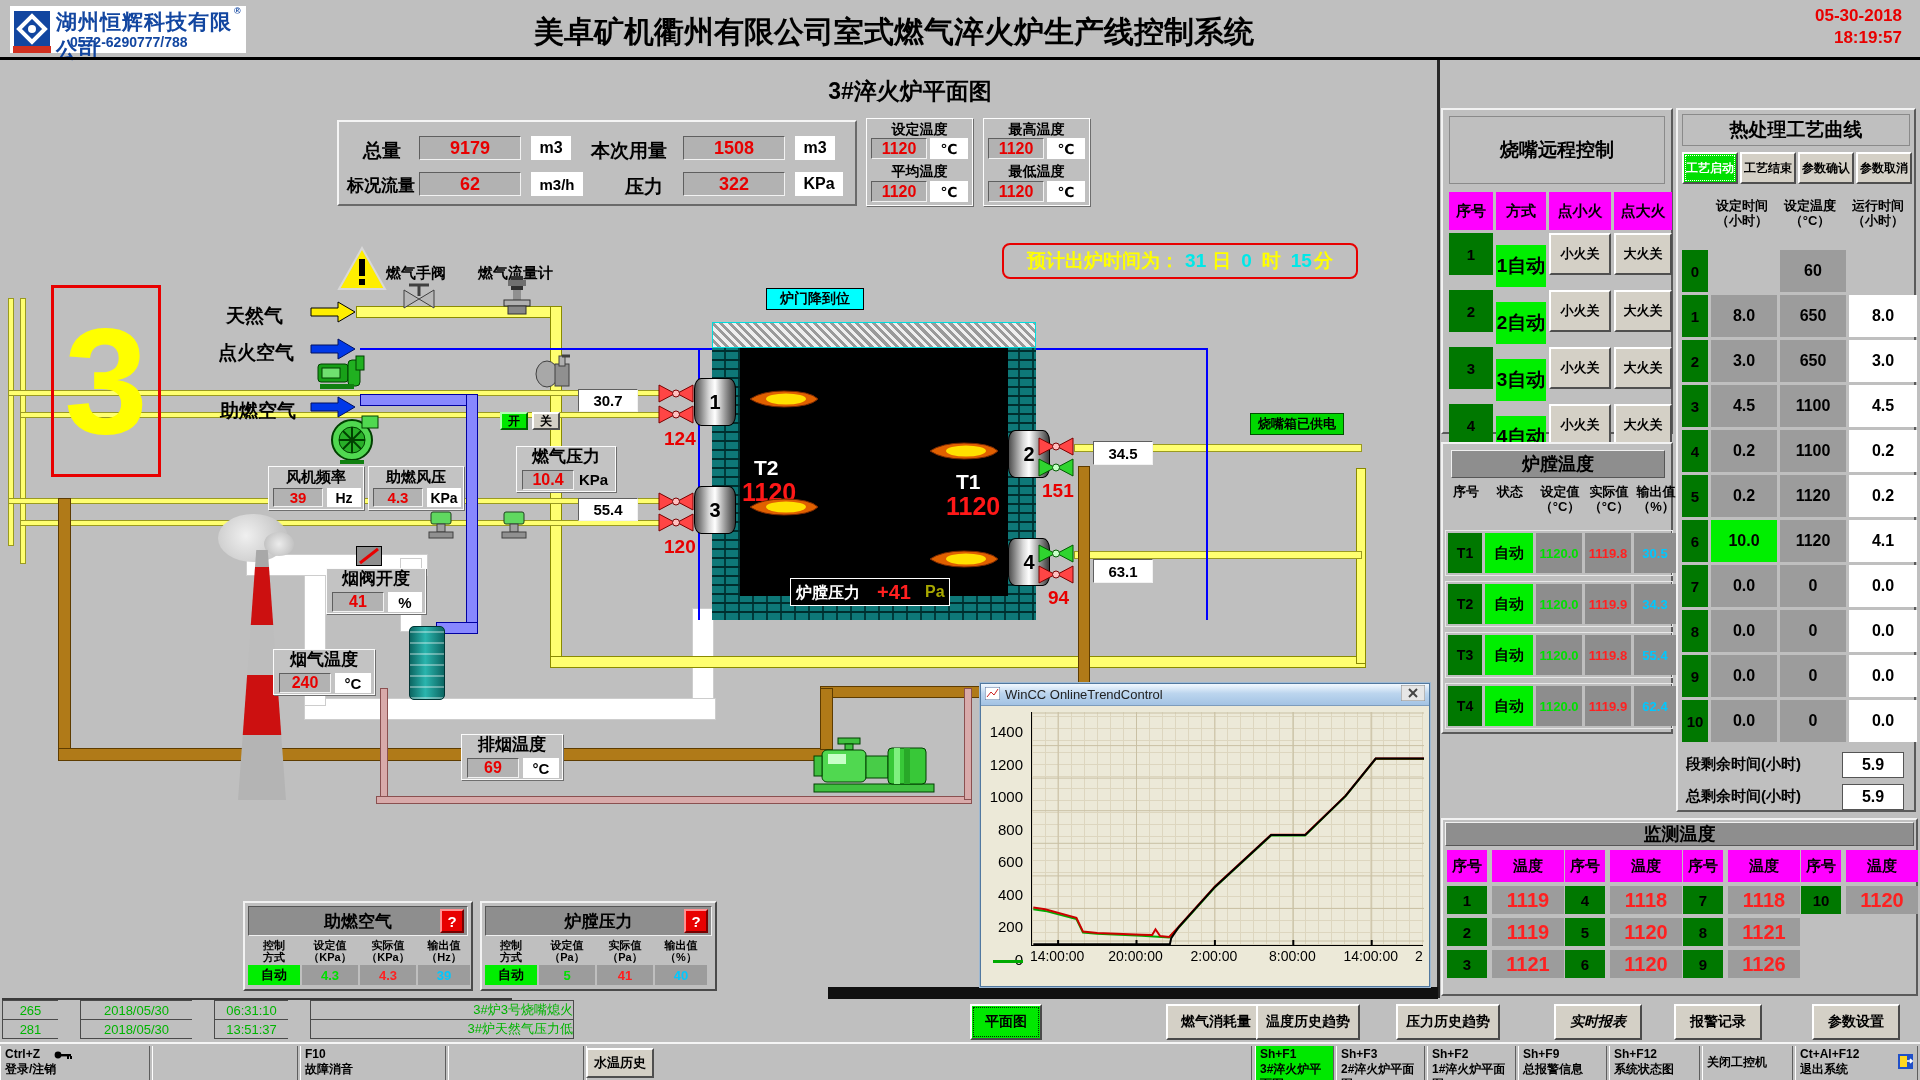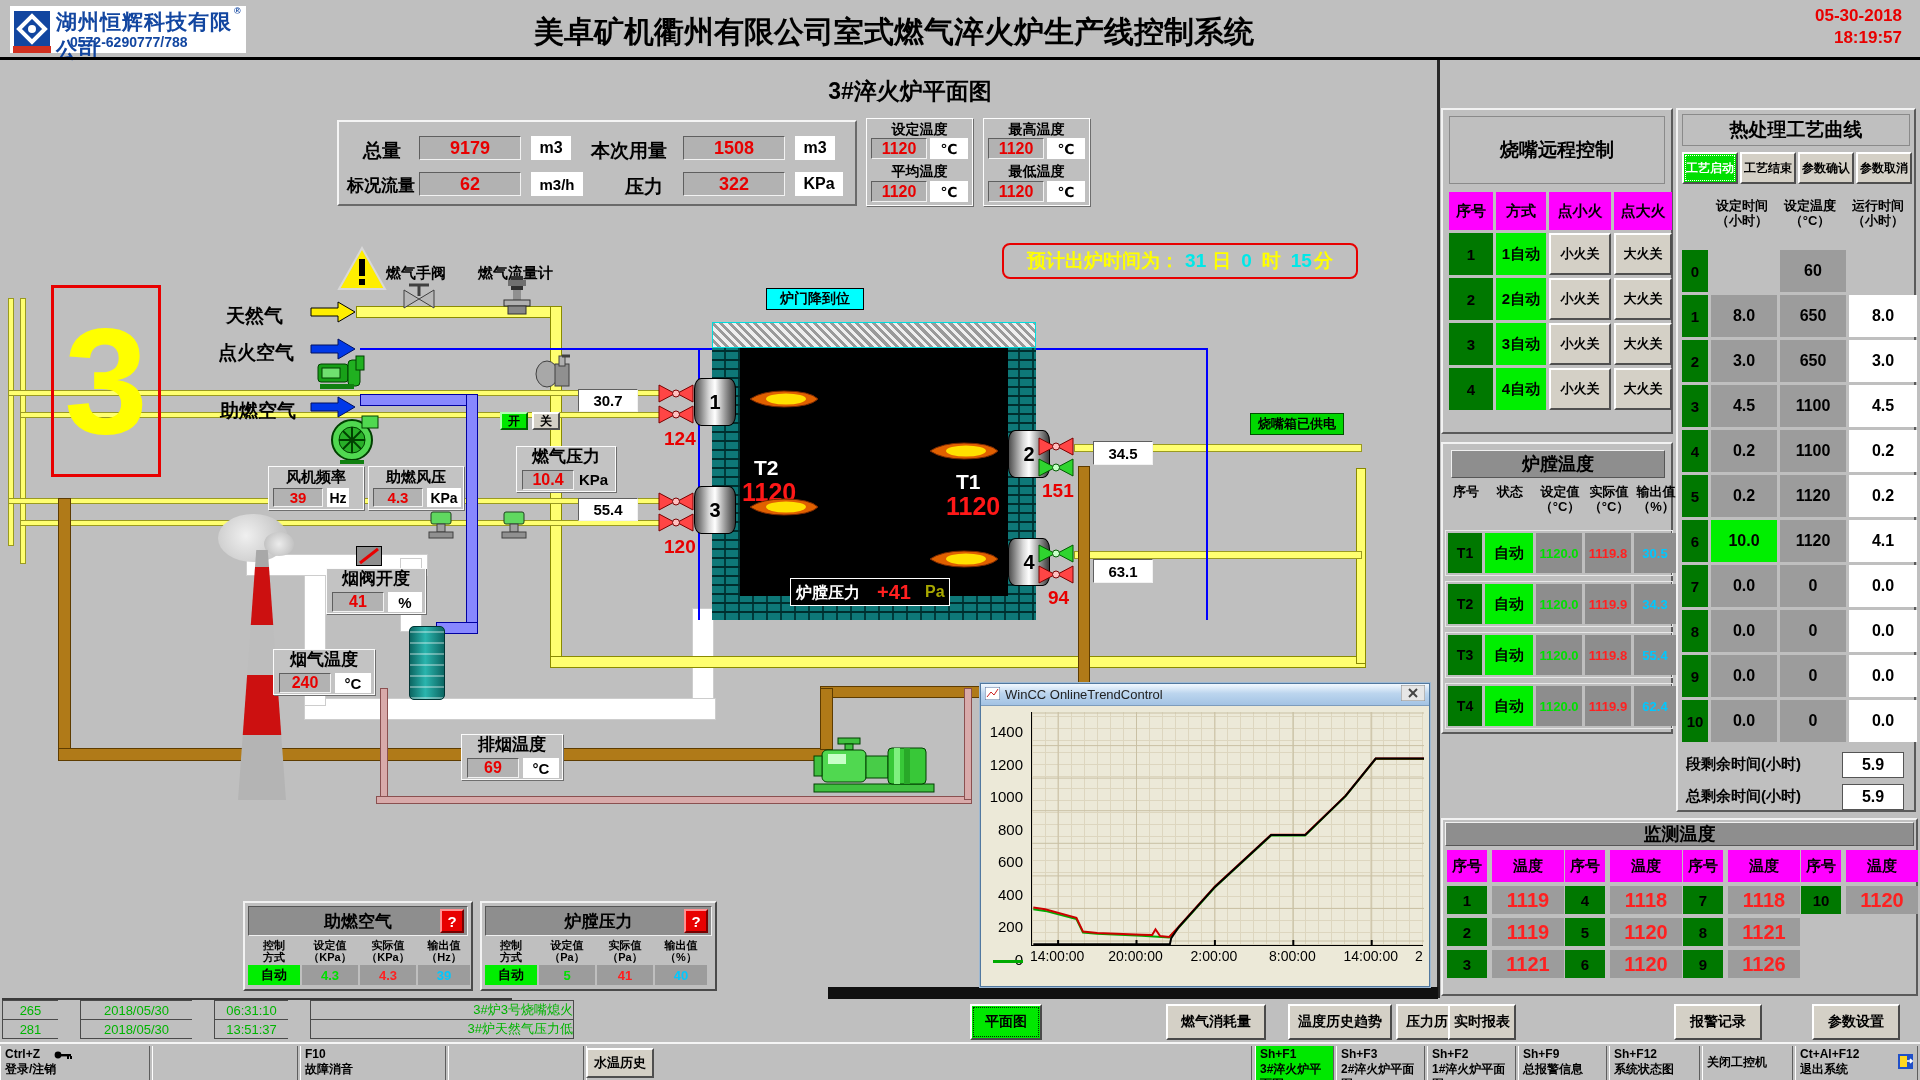--- a/index.html
+++ b/index.html
@@ -38,21 +38,21 @@
   .valve{position:absolute;width:36px;height:19px;z-index:4;}
   .vnum{position:absolute;color:#e80000;font-weight:bold;font-size:19px;z-index:4;}
   .readout{position:absolute;background:#fff;border:1px solid;border-color:#5f5f5f #f2f2f2 #f2f2f2 #5f5f5f;
     display:flex;align-items:center;justify-content:center;font-weight:bold;font-size:15px;color:#000;z-index:4;}
   
   .p-title{border:1px solid #8a8a8a;display:flex;align-items:center;justify-content:center;font-weight:bold;color:#000;background:#bfbfbf;}
   .gray-title{background:#8e8e8e;border:1px solid;border-color:#f0f0f0 #565656 #565656 #f0f0f0;display:flex;align-items:center;justify-content:center;font-weight:bold;color:#000;}
   .bc-row{display:grid;grid-template-columns:44px 50px 62px 58px;gap:3px;margin:0 0 3px 0;}
   .bc-h{background:#ff00ff;color:#000;font-weight:bold;font-size:15px;display:flex;align-items:center;justify-content:center;height:38px;}
   .bc-no{background:#007800;color:#000;font-weight:bold;font-size:15px;display:flex;align-items:center;justify-content:center;height:42px;}
-  .bc-mode{background:#00ef00;color:#000;font-weight:bold;font-size:15px;display:flex;align-items:center;justify-content:center;height:42px;}
+  .bc-mode{background:#00ef00;color:#000;font-weight:bold;font-size:19px;display:flex;align-items:center;justify-content:center;height:42px;margin-top:12px;}
   .bc-btn{background:#d4d0c6;border:2px solid;border-color:#ffffff #4f4f4f #4f4f4f #ffffff;font-size:13px;font-weight:bold;color:#000;height:42px;}
   .cv-btn{background:#d4d0c6;border:2px solid;border-color:#ffffff #4f4f4f #4f4f4f #ffffff;font-size:12px;font-weight:bold;color:#000;width:56px;height:32px;}
   .cv-btn-active{background:#00df00;color:#fff;outline:1px dotted #fff;outline-offset:-4px;}
   .cv-h{flex:1;text-align:center;font-weight:bold;font-size:13px;color:#000;line-height:15px;}
   .cv-row{display:grid;grid-template-columns:26px 66px 66px 68px;gap:3px;margin-bottom:3px;}
   .cv-no{background:#007800;color:#000;font-weight:bold;font-size:15px;display:flex;align-items:center;justify-content:center;height:42px;}
   .cv-cell{background:#9c9c9c;color:#000;font-weight:bold;font-size:16px;display:flex;align-items:center;justify-content:center;height:42px;}
   .cv-run{background:#ffffff;}
   .cv-active{background:#00ef00;}
   .cv-hidden{visibility:hidden;}
@@ -277,21 +277,21 @@
     <svg width="28" height="34">
         <rect x="4" y="2" width="20" height="12" rx="2" fill="#60d860" stroke="#204020"></rect>
         <rect x="10" y="14" width="8" height="8" fill="#a0a0a0" stroke="#404040"></rect>
         <rect x="2" y="22" width="24" height="6" fill="#909090" stroke="#404040"></rect>
       </svg>
   </span>
 
   <div class="measure" style="left:268px;top:466px;width:96px;height:44px;z-index:3;">
     <div class="mt" style="font-size:15px;">风机频率</div>
     <span class="abs sunkv" style="left:4px;top:21px;width:50px;height:19px;font-size:15px;">39</span>
-    <span class="abs whiteu" style="left:58px;top:21px;width:22px;height:19px;font-size:14px;">Hz</span>
+    <span class="abs whiteu" style="left:58px;top:21px;width:34px;height:19px;font-size:14px;">Hz</span>
   </div>
   <div class="measure" style="left:368px;top:466px;width:96px;height:44px;z-index:3;">
     <div class="mt" style="font-size:15px;">助燃风压</div>
     <span class="abs sunkv" style="left:4px;top:21px;width:50px;height:19px;font-size:15px;">4.3</span>
     <span class="abs whiteu" style="left:58px;top:21px;width:34px;height:19px;font-size:14px;">KPa</span>
   </div>
   <div class="measure" style="left:516px;top:446px;width:100px;height:46px;z-index:3;">
     <div class="mt" style="font-size:17px;">燃气压力</div>
     <span class="abs sunkv" style="left:5px;top:23px;width:52px;height:20px;font-size:16px;">10.4</span>
     <span class="abs b" style="left:62px;top:24px;font-size:15px;">KPa</span>
@@ -822,23 +822,23 @@
         <div class="al-id">281</div>
         <div class="al-date">2018/05/30</div>
         <div class="al-time">13:51:37</div>
         <div class="al-msg">3#炉天然气压力低</div>
       </div>
     </div>
 
   <div id="navrow">
       <button class="nav-btn nav-active" style="left: 970px; width: 72px;">平面图</button>
       <button class="nav-btn" style="left: 1166px; width: 100px;">燃气消耗量</button>
-      <button class="nav-btn" style="left: 1256px; width: 104px; margin-left: 32px;">温度历史趋势</button>
+      <button class="nav-btn" style="left: 1256px; width: 104px;">温度历史趋势</button>
       <button class="nav-btn" style="left: 1396px; width: 104px;">压力历史趋势</button>
-      <button class="nav-btn" style="left: 1448px; width: 68px;">实时报表</button>
+      <button class="nav-btn" style="left: 1554px; width: 88px; font-style: italic;">实时报表</button>
       <button class="nav-btn" style="left: 1674px; width: 88px;">报警记录</button>
       <button class="nav-btn" style="left: 1812px; width: 88px;">参数设置</button>
     </div>
   <div id="taskbar">
       <div class="tb-cell" style="left: 0px; width: 150px;">
         <div>Ctrl+Z<span style="margin-left: 14px;"><svg width="18" height="10" style="vertical-align:middle">
               <circle cx="4" cy="5" r="3.4" fill="#000"></circle>
               <rect x="7" y="4" width="10" height="2.4" fill="#000"></rect>
               <rect x="13" y="6" width="2" height="3" fill="#000"></rect>
               <rect x="16" y="6" width="2" height="3" fill="#000"></rect>

